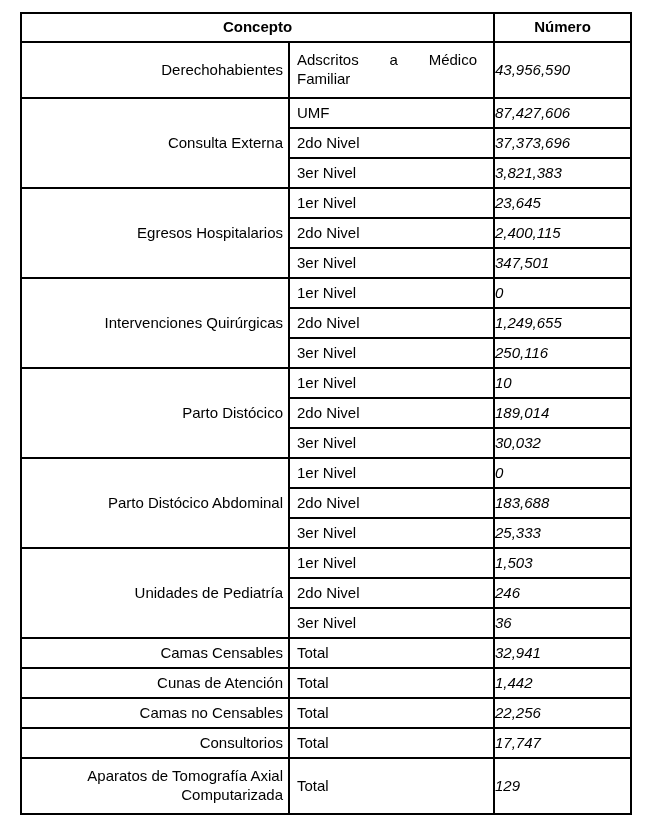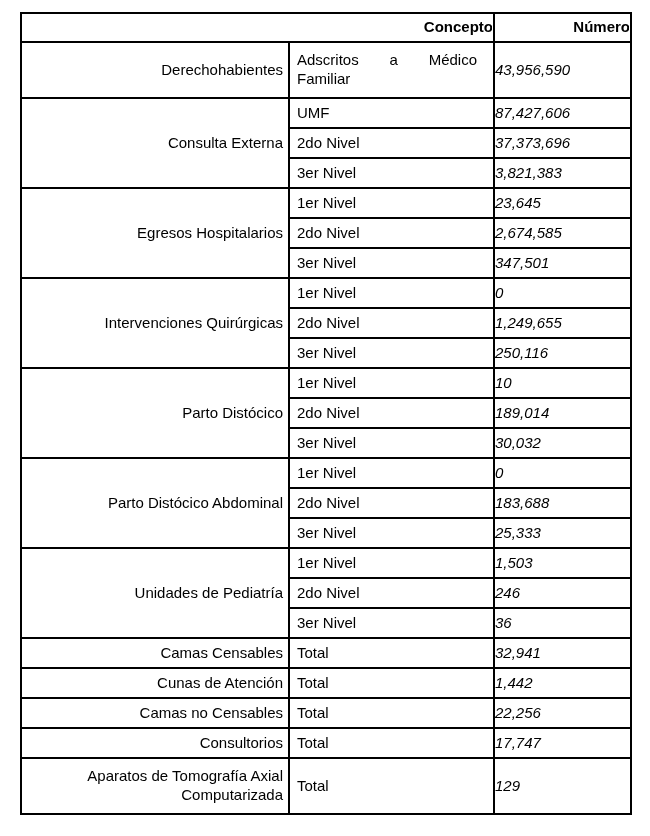--- a/index.html
+++ b/index.html
@@ -30,21 +30,21 @@
   th, td {
     border: 2px solid #000000;
     font-size: 15px;
     line-height: 1.25;
     vertical-align: middle;
     padding: 0;
     overflow: hidden;
   }
   th.header-cell {
     font-weight: bold;
-    text-align: right;
+    text-align: center;
     height: 27px;
     border-radius: 13px;
   }
   tr.row-single { height: 30px; }
   tr.row-tall   { height: 56px; }
 
   td.concept-cell {
     text-align: right;
     padding-left: 7px;
     padding-right: 5px;
@@ -104,21 +104,21 @@
         <td class="num-cell">3,821,383</td>
       </tr>
 
       <tr class="row-single">
         <td class="concept-cell" rowspan="3">Egresos Hospitalarios</td>
         <td class="sub-cell">1er Nivel</td>
         <td class="num-cell">23,645</td>
       </tr>
       <tr class="row-single">
         <td class="sub-cell">2do Nivel</td>
-        <td class="num-cell">2,674,585</td>
+        <td class="num-cell">2,400,115</td>
       </tr>
       <tr class="row-single">
         <td class="sub-cell">3er Nivel</td>
         <td class="num-cell">347,501</td>
       </tr>
 
       <tr class="row-single">
         <td class="concept-cell" rowspan="3">Intervenciones Quirúrgicas</td>
         <td class="sub-cell">1er Nivel</td>
         <td class="num-cell">0</td>

